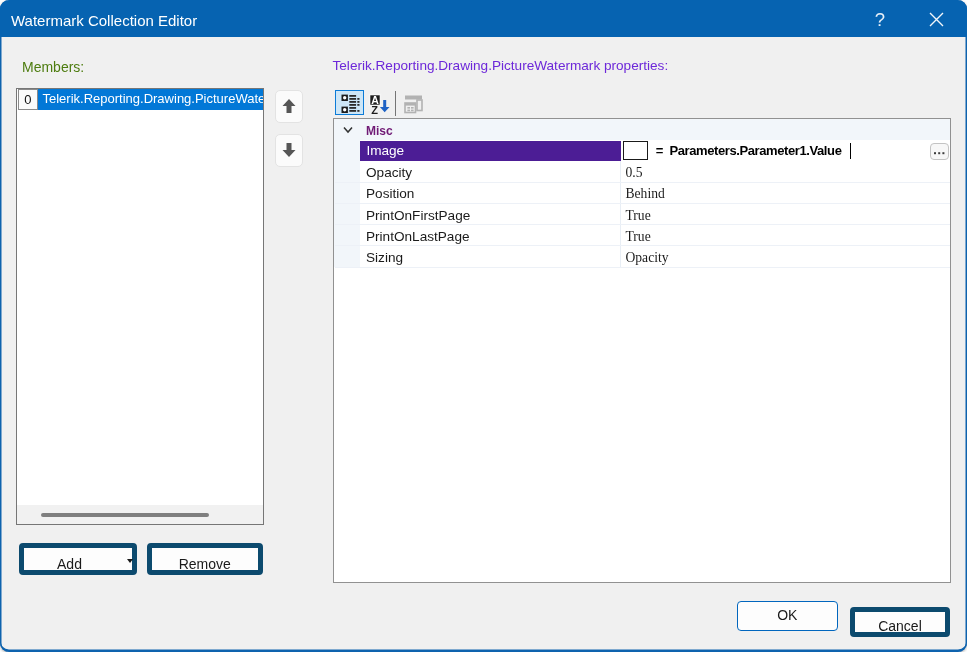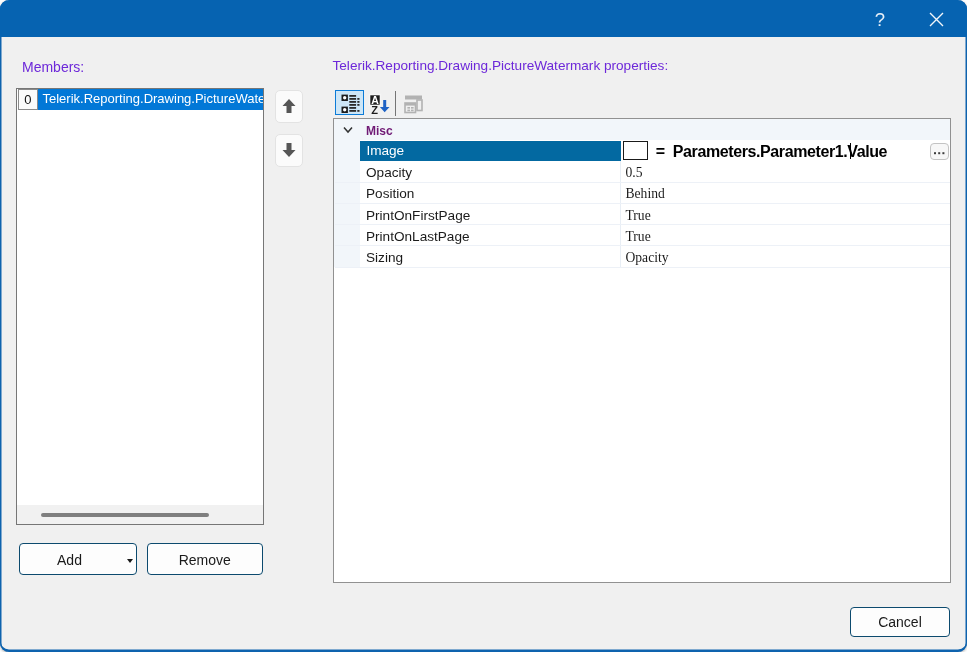--- a/index.html
+++ b/index.html
@@ -6,24 +6,24 @@
   html,body { width:967px; height:652px; background:#fff; font-family:"Liberation Sans", sans-serif; }
   .abs { position:absolute; }
   #dlg {
     position:absolute; left:0; top:0; width:967px; height:652px;
     border-radius:9px; overflow:hidden; background:#f0f0f0;
     box-shadow: inset 1.5px 0 0 #0e63ae, inset -1.5px 0 0 #0e63ae, inset 0 -2.6px 0 #0e63ae, 0 1px 3px rgba(0,0,0,0.35);
   }
   #titlebar { left:0; top:0; width:967px; height:37px; background:#0663b1; }
   #title { left:11px; top:1.8px; height:37px; line-height:37px; color:#ffffff; font-size:15px; }
   .btn {
-    background:#fdfdfd; border:1px solid #0c4a6e; border-radius:4px;
+    background:#fdfdfd; border:5px solid #0c4a6e; border-radius:4px;
     font-size:14px; color:#1a1a1a; text-align:center;
   }
-  #memberslabel { left:22px; top:59px; font-size:14px; color:#6d28d9; }
+  #memberslabel { left:22px; top:59px; font-size:14px; color:#4d7c0f; }
   #listbox { left:16px; top:87.5px; width:248px; height:437.5px; background:#fff; border:1px solid #767676; }
   #idxcell { left:18px; top:89px; width:19.5px; height:20.5px; background:#fbfbfb; border:1px solid #8a8a8a; font-size:13px; text-align:center; line-height:19px; color:#111; }
   #selitem { left:37.5px; top:89px; width:225px; height:20.5px; background:#0278d7; color:#fff; font-size:13px; line-height:20.5px; padding-left:5px; overflow:hidden; white-space:nowrap; }
   #hscroll { left:17px; top:504.5px; width:246px; height:19.5px; background:#f1f1f1; }
   #hthumb { left:40.5px; top:513px; width:168px; height:3.6px; background:#7f7f7f; border-radius:2px; }
   .updown { width:28.2px; height:33.5px; background:#fbfbfb; border:1px solid #e3e3e3; border-radius:5px; }
   .updown svg { margin-top:0.5px; }
   #upbtn { left:274.7px; top:89.5px; }
   #dnbtn { left:274.7px; top:133.5px; }
   #addbtn { left:18.5px; top:543px; width:118.5px; height:32px; }
@@ -35,38 +35,39 @@
   #tbicon1 { left:335px; top:89.8px; width:29px; height:25px; background:#cde6f7; border:1px solid #0b7bd7; }
   #tbicon2 { left:366px; top:89.5px; width:26px; height:26px; }
   #tbsep { left:395.2px; top:91px; width:1px; height:24.5px; background:#757575; }
   #tbicon3 { left:403.5px; top:94px; width:21px; height:20px; }
   
   #grid { left:333px; top:117.8px; width:617.5px; height:465.4px; background:#fff; border:1px solid #919191; }
   #catrow { left:334px; top:118.8px; width:615.5px; height:21.3px; background:#f2f6fa; }
   #chevron { left:343px; top:126.3px; }
   #misctext { left:366px; top:124px; font-size:12px; font-weight:bold; color:#701a75; }
   #marginstrip { left:334px; top:140.1px; width:26px; height:126.8px; background:#f2f6fa; }
-  #imgrow { left:360px; top:140.6px; width:261px; height:20.4px; background:#0369a1; color:#fff; font-size:13.6px; line-height:20.4px; padding-left:6.4px; }
+  #imgrow { left:360px; top:140.6px; width:261px; height:20.4px; background:#4c1d95; color:#fff; font-size:13.6px; line-height:20.4px; padding-left:6.4px; }
   #imgbox { left:622.8px; top:141.4px; width:24.8px; height:19px; background:#fff; border:1px solid #1a1a1a; }
-  #imgval { left:655.8px; top:142.8px; font-size:16px; font-weight:bold; letter-spacing:-0.4px; color:#000; }
+  #imgval { left:655.8px; top:142.8px; font-size:13px; font-weight:bold; letter-spacing:-0.4px; color:#000; }
   #cursor { left:850px; top:142.5px; width:1.4px; height:16.5px; background:#000; }
   #dots { left:930px; top:142.5px; width:18.6px; height:17.3px; background:#f7f7f7; border:1px solid #c3c3c3; border-radius:4px; }
   .pname { left:366px; font-size:13.6px; color:#1b1b1b; }
   .pval { left:625.5px; font-size:13.6px; color:#1b1b1b;font-family:Liberation Serif, serif; }
   .rowsep { left:334.5px; width:615px; height:1px; background:#edf1f7; }
   #coldiv { left:620.3px; top:161px; width:1px; height:105.8px; background:#e8eef5; }
   #okbtn { left:736.6px; top:600.8px; width:101.5px; height:29.8px; border:1.5px solid #0166be; line-height:26px; }
   #cancelbtn { left:849.6px; top:600.8px; width:100.8px; height:30px; line-height:28px;margin-top:6px; }
   #qmark { left:866px; top:0; width:28px; height:37px; line-height:39px; text-align:center; color:#e9f1f9; font-size:18.5px; }
   #closex { left:929px; top:11.5px; }
 </style>
 </head>
 <body>
 <div id="dlg">
   <div id="titlebar" class="abs"></div>
+  <div id="title" class="abs">Watermark Collection Editor</div>
   <div id="qmark" class="abs">?</div>
   <svg id="closex" class="abs" width="15" height="15" viewBox="0 0 15 15">
     <path d="M1 1 L14 14 M14 1 L1 14" stroke="#f2f6fa" stroke-width="1.4" fill="none"></path>
   </svg>
 
   <div id="memberslabel" class="abs">Members:</div>
   <div id="listbox" class="abs"></div>
   <div id="idxcell" class="abs">0</div>
   <div id="selitem" class="abs">Telerik.Reporting.Drawing.PictureWatermark</div>
   <div id="hscroll" class="abs"></div>
@@ -162,14 +163,15 @@
   <div class="pval abs" style="top:165px">0.5</div>
   <div class="pname abs" style="top:186.3px">Position</div>
   <div class="pval abs" style="top:186.3px">Behind</div>
   <div class="pname abs" style="top:207.6px">PrintOnFirstPage</div>
   <div class="pval abs" style="top:207.6px">True</div>
   <div class="pname abs" style="top:228.9px">PrintOnLastPage</div>
   <div class="pval abs" style="top:228.9px">True</div>
   <div class="pname abs" style="top:250.2px">Sizing</div>
   <div class="pval abs" style="top:250.2px">Opacity</div>
 
+  <div id="okbtn" class="abs btn">OK</div>
   <div id="cancelbtn" class="abs btn">Cancel</div>
 </div>
 
 </body></html>

